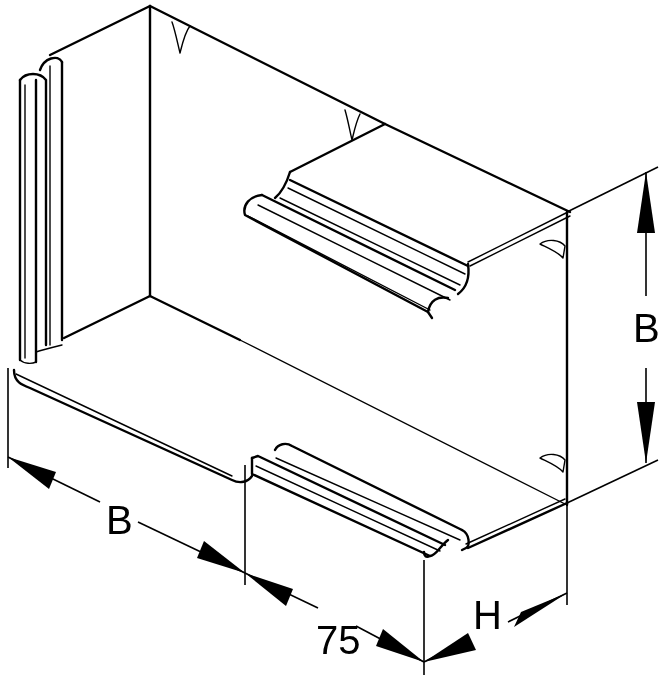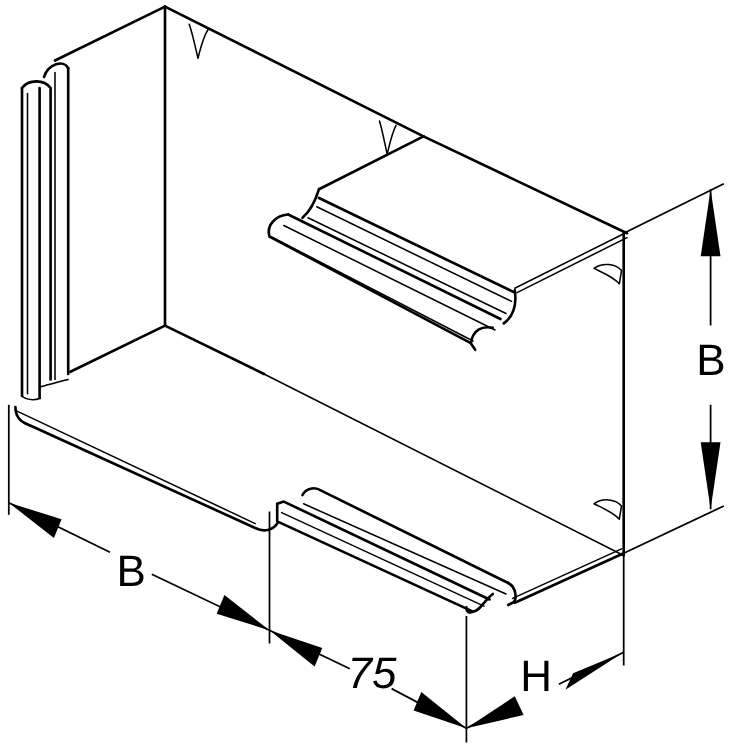--- a/index.html
+++ b/index.html
@@ -121,15 +121,15 @@
 
   <g>
     <line class="dim" x1="646" y1="172" x2="646" y2="296"></line>
     <line class="dim" x1="646" y1="368" x2="646" y2="463"></line>
     <polygon class="arrow" points="646,172 655,233 637,233"></polygon>
     <polygon class="arrow" points="646,463 655,402 637,402"></polygon>
   </g>
 </svg>
 
 <span class="label" style="left:106px; top:500px;">B</span>
-<span class="label" style="left:316px; top:592px;font-style:italic;">75</span>
+<span class="label" style="left:316px; top:620px;">75</span>
 <span class="label" style="left:473px; top:595px;">H</span>
 <span class="label" style="left:633px; top:308px;">B</span>
 
 </body></html>

